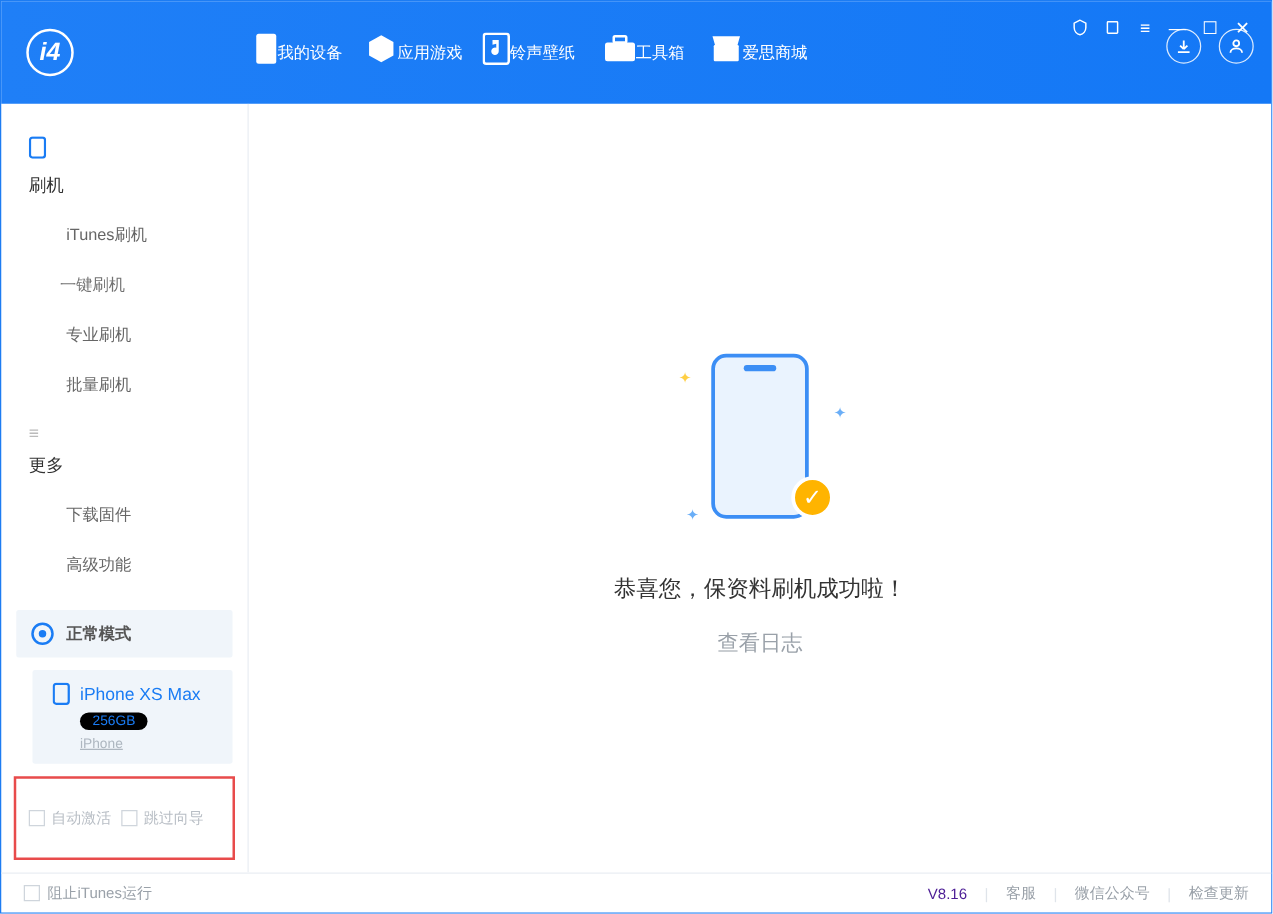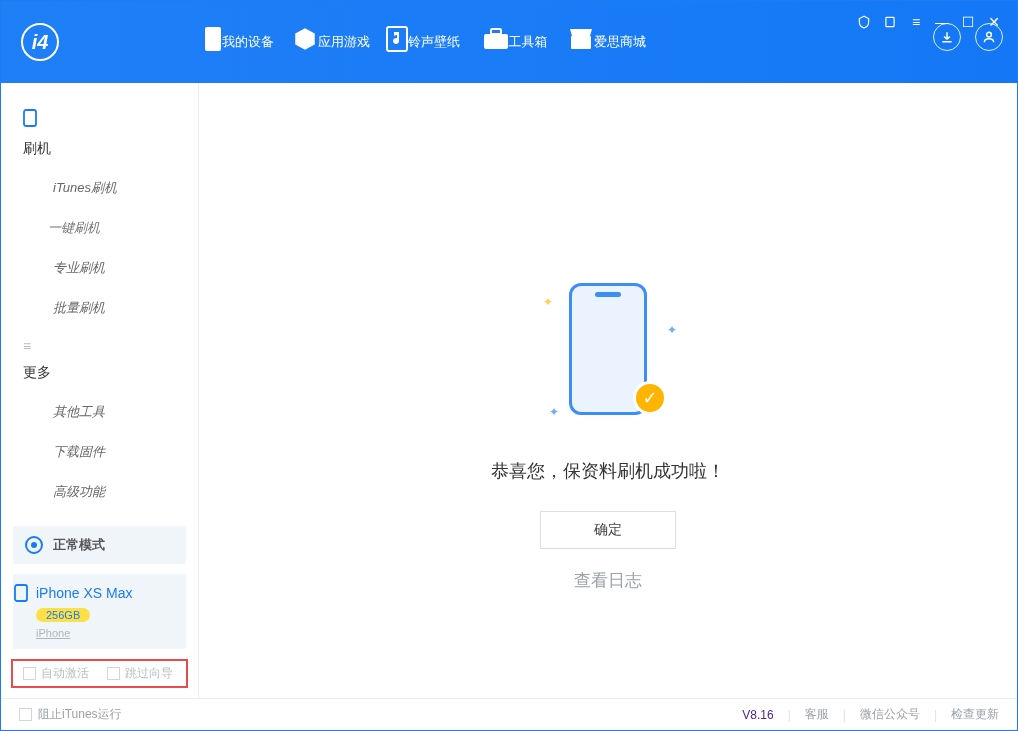--- a/index.html
+++ b/index.html
@@ -86,55 +86,54 @@
   display: flex; align-items: flex-start; gap: 10px;
   padding: 10px 22px;
   font-size: 14px; color: #333; flex-direction: column;
 }
 .side-section-title .hicon { color: #1a7cf4; }
 .side-section-title.more .hicon { color: #bbb; }
 .side-item {
   padding: 11px 12px 11px 52px;
   font-size: 13px; color: #666;
   cursor: pointer;
-  font-style: italic;
 }
 .side-item.active { color: #737373; padding-left: 47px; }
 .side-spacer { flex: 1; }
 .device-status {
   margin: 0 12px 10px 12px;
   background: #f0f5fa;
   border-radius: 2px;
   padding: 10px 12px;
   display: flex; align-items: center; gap: 10px;
   font-size: 13px; color: #555; font-weight: bold;
 }
 .device-status .dot {
   width: 18px; height: 18px; border: 2px solid #1a7cf4; border-radius: 50%;
   display:flex; align-items:center; justify-content:center;
 }
 .device-status .dot::after { content: ""; width: 6px; height: 6px; background: #1a7cf4; border-radius: 50%; }
 .device-card {
-  margin: 0 12px 10px 12px;
+  margin: 0 12px 10px 25px;
   background: #f0f5fa; border-radius: 2px;
-  padding: 10px 1px;
+  padding: 10px 16px;
 }
 .device-card .name { color: #1a7cf4; font-size: 14px; font-weight: 500; display:flex; align-items:center; gap:8px; }
 .device-card .badge {
   display: inline-block; margin-top: 6px;
-  background: #fde047; color: #1a7cf4;
+  background: #000000; color: #1a7cf4;
   border-radius: 10px; padding: 1px 10px; font-size: 11px;
   margin-left: 22px;
 }
 .device-card .type { font-size: 11px; color: #aeb7c0; margin-top: 4px; margin-left: 22px; text-decoration: underline; }
 .checkbox-row {
   border: 2px solid #e84b4b;
   margin: 0 10px 10px 10px;
-  padding: 4px 10px;
-  display: flex; gap: 18px; align-items: center;
+  padding: 23px 10px;
+  display: flex; gap: 8px; align-items: center;
   font-size: 12px; color: #b8bec5;
 }
 .checkbox-row label { display: flex; align-items: center; gap: 5px; cursor: pointer; }
 .cb { width: 13px; height: 13px; border: 1px solid #cfd5dc; background: #fff; }
 .main {
   flex: 1;
   display: flex;
   flex-direction: column;
   align-items: center;
   padding-top: 200px;
@@ -286,21 +285,20 @@
       </div>
       <div class="side-item">iTunes刷机</div>
       <div class="side-item active">一键刷机</div>
       <div class="side-item">专业刷机</div>
       <div class="side-item">批量刷机</div>
 
       <div class="side-section-title more">
         <span class="hicon">≡</span>
         <span>更多</span>
       </div>
-      <div class="side-item">其他工具</div>
       <div class="side-item">下载固件</div>
       <div class="side-item">高级功能</div>
 
       <div class="side-spacer"></div>
 
       <div class="device-status">
         <span class="dot"></span>
         <span>正常模式</span>
       </div>
       <div class="device-card">
@@ -327,21 +325,20 @@
 
     <div class="main">
       <div class="success-illustration">
         <span class="spark s1">✦</span>
         <span class="spark s2">✦</span>
         <span class="spark s3">✦</span>
         <div class="phone"></div>
         <div class="check-badge">✓</div>
       </div>
       <div class="success-text">恭喜您，保资料刷机成功啦！</div>
-      <button class="confirm-btn">确定</button>
       <div class="view-log">查看日志</div>
     </div>
   </div>
 
   <div class="footer">
     <label>
         <span class="cb"></span>
         <span>阻止iTunes运行</span>
       </label>
     <div class="footer-right">

